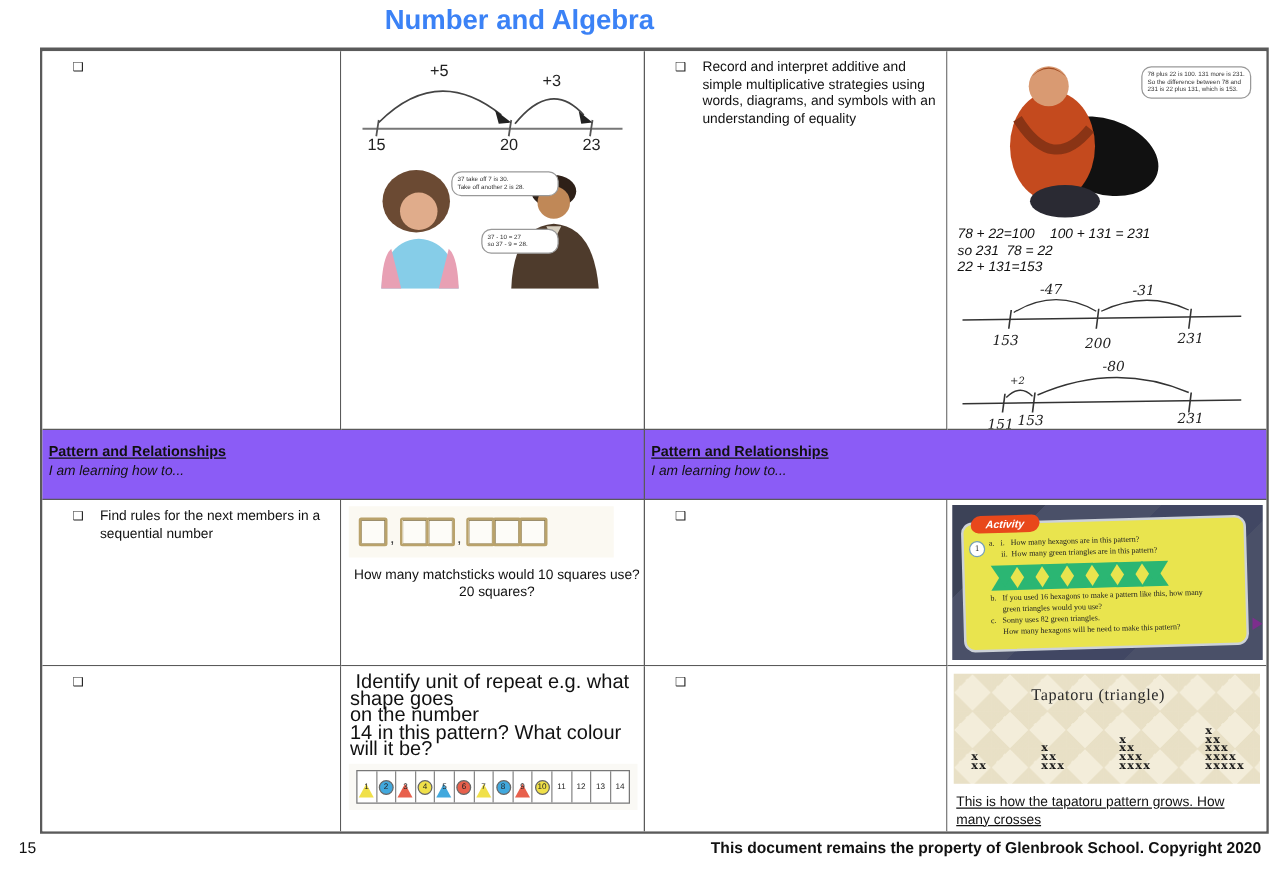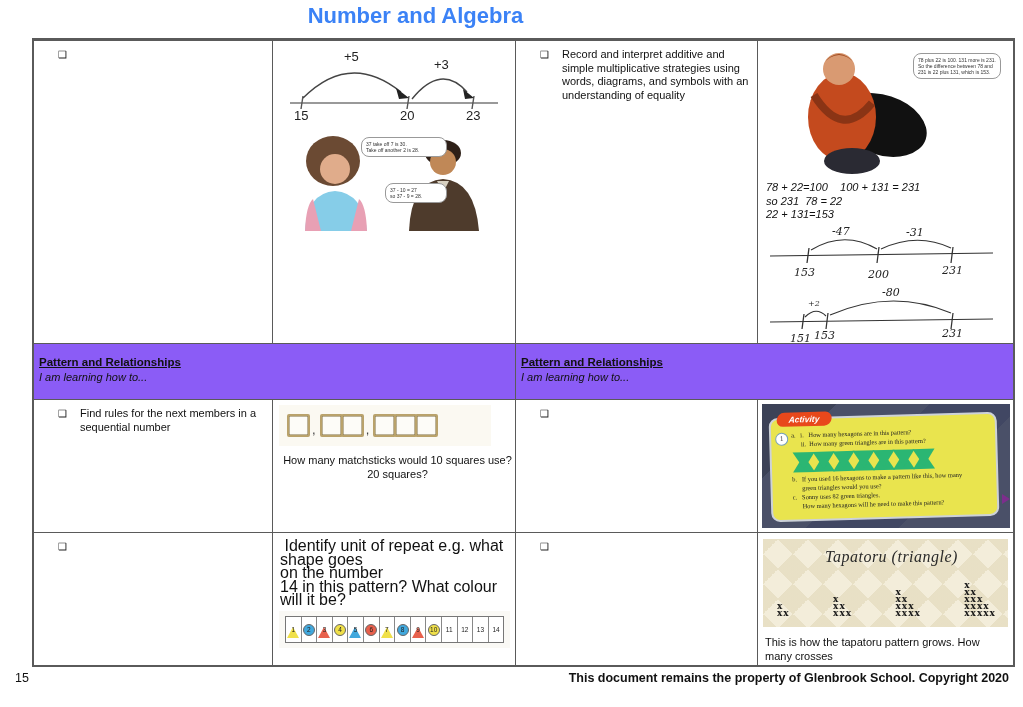--- a/index.html
+++ b/index.html
@@ -80,26 +80,26 @@
           border-bottom:11px solid;}
   .ps-cir{position:absolute;left:1.5px;top:7px;width:10px;height:10px;border-radius:50%;
           border:1px solid #666;}
   .ps-num{position:absolute;left:0;right:0;top:9px;text-align:center;font-size:6.5px;color:#222;}
   
   .tapa{position:relative;height:88px;margin:6px 5px 0 5px;background:#f3edda;
         background-image:linear-gradient(45deg,rgba(205,190,145,.28) 25%,transparent 25%,transparent 75%,rgba(205,190,145,.28) 75%),
                          linear-gradient(-45deg,rgba(205,190,145,.28) 25%,transparent 25%,transparent 75%,rgba(205,190,145,.28) 75%);
         background-size:30px 30px;}
   .tapa-title{position:absolute;left:62px;top:9px;font-family:"Liberation Serif",serif;
-              font-size:16px;letter-spacing:.5px;color:#2a2a2a;font-style:italic;}
+              font-size:13px;letter-spacing:.5px;color:#2a2a2a;}
   .tp-stages{position:absolute;left:14px;right:12px;bottom:10px;display:flex;
              align-items:flex-end;justify-content:space-between;}
   .tp-stage div{font-family:"DejaVu Serif",serif;font-weight:bold;font-size:9px;
                 line-height:7px;letter-spacing:1px;color:#1a1a1a;}
-  .tapa-cap{font-size:11px;line-height:13.5px;white-space:pre-line;margin:9px 4px 12px 7px;}
+  .tapa-cap{font-size:11px;line-height:13.5px;white-space:pre-line;margin:9px 4px 12px 7px;text-decoration:underline;}
   
   .footer-num{position:absolute;left:15px;top:671px;font-size:12.5px;}
   .footer-note{position:absolute;right:14px;top:671px;font-size:12.5px;
                font-weight:bold;font-family:"Liberation Sans",sans-serif;}
 </style>
 </head>
 <body>
 
 <div class="title">Number and Algebra</div>
 

